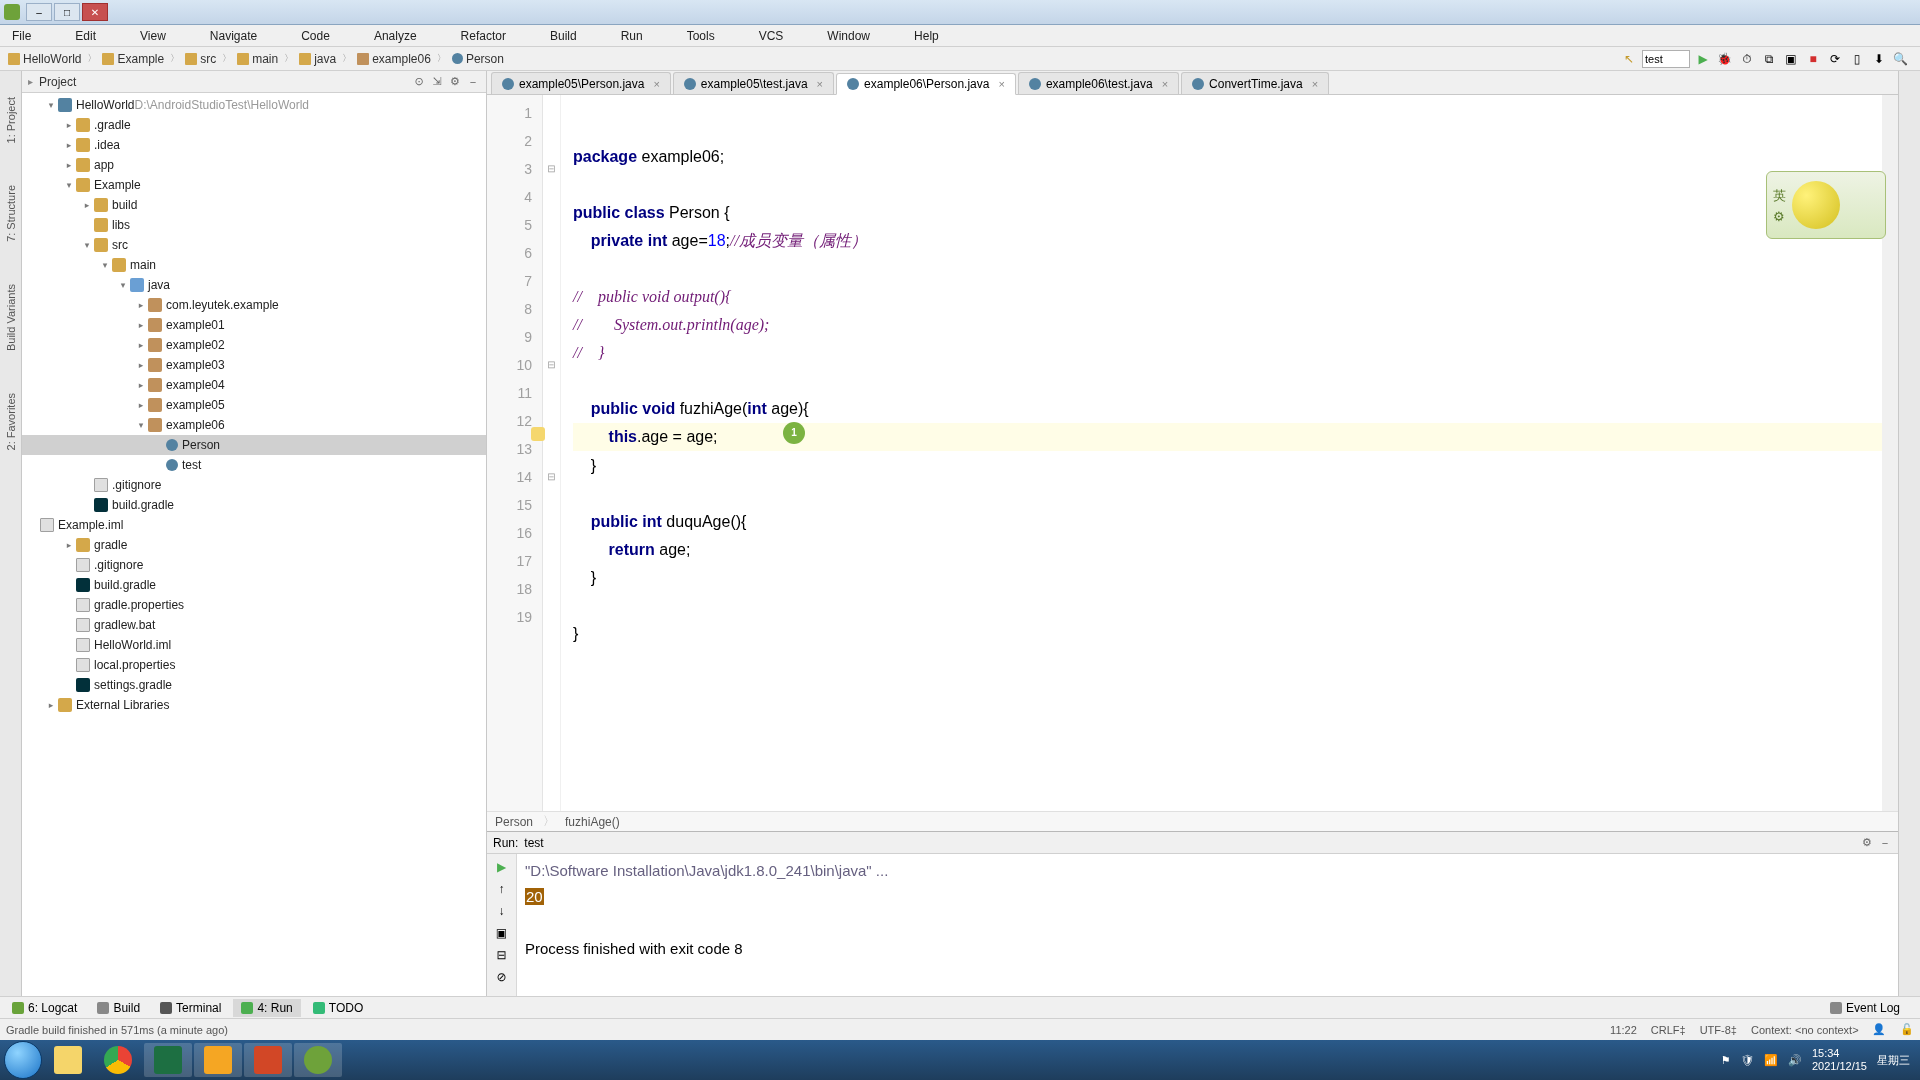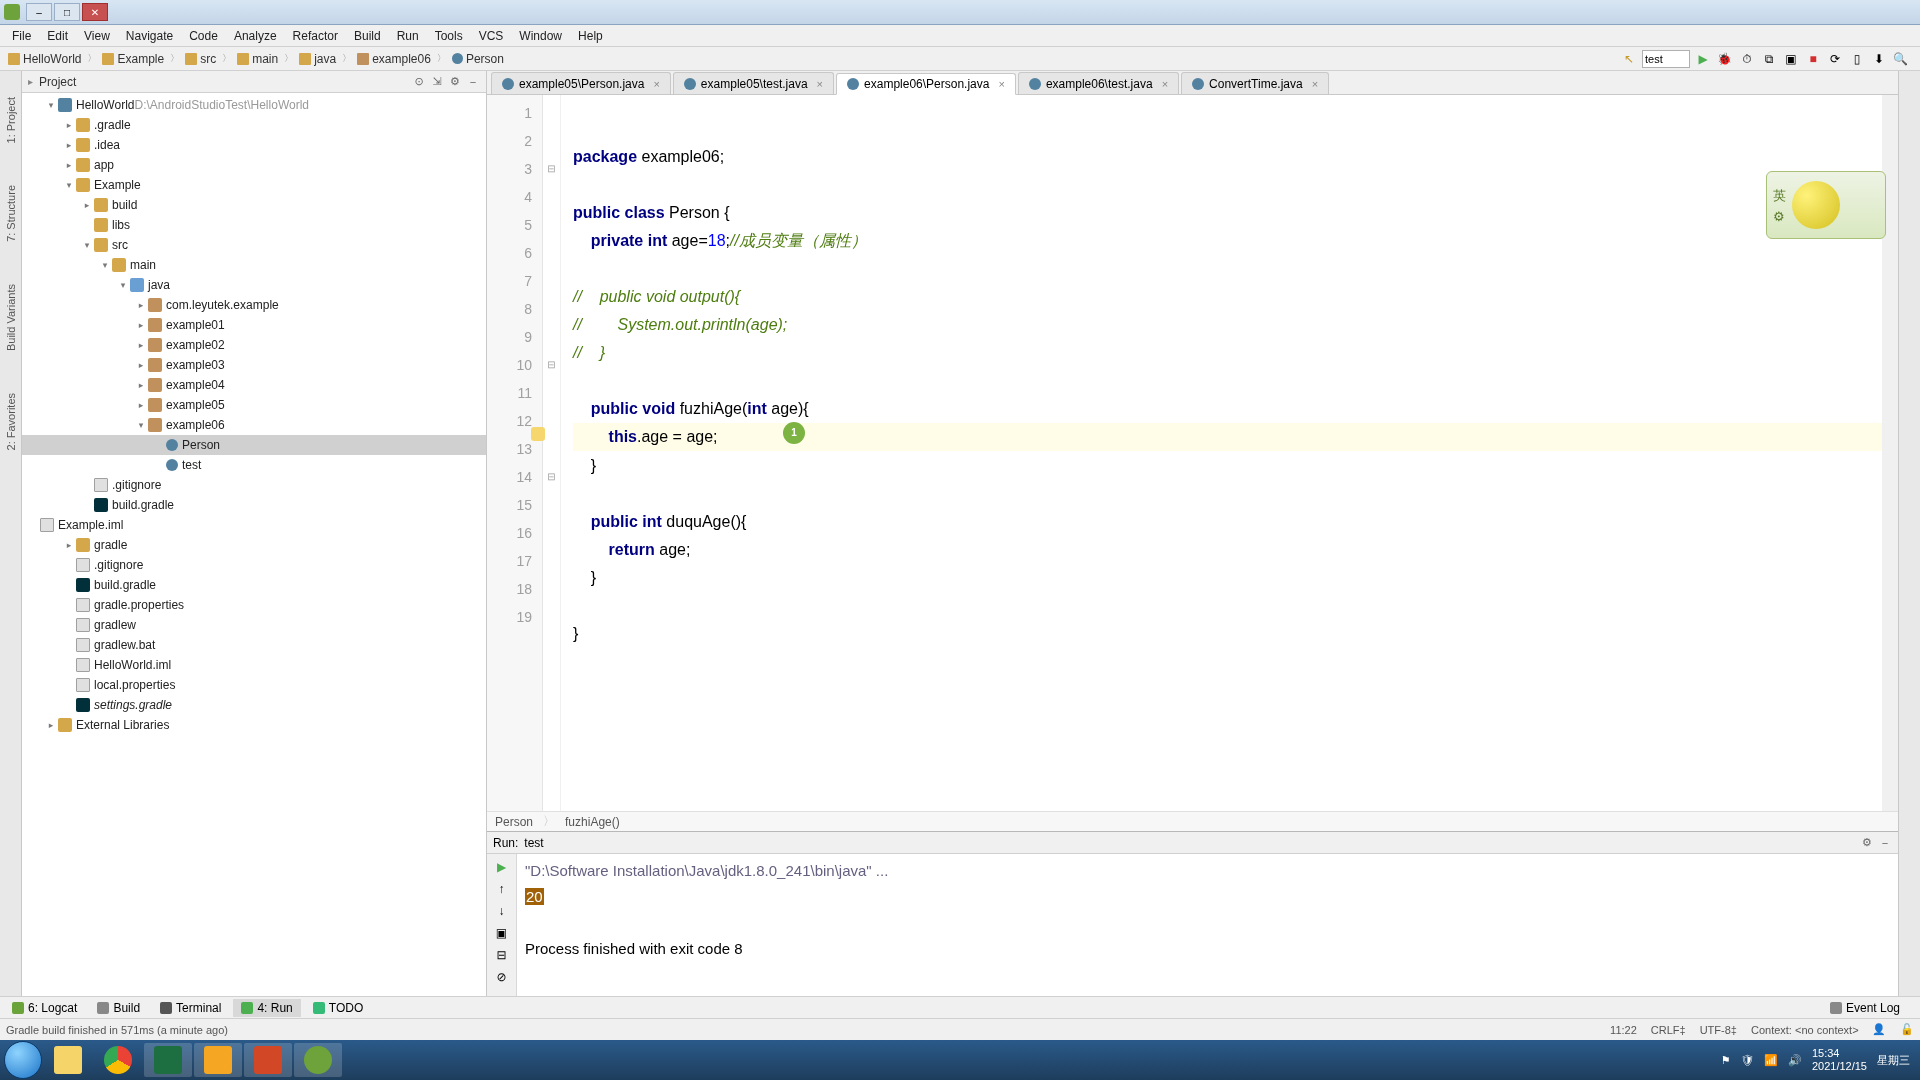--- a/index.html
+++ b/index.html
@@ -5,21 +5,21 @@
 * { margin: 0; padding: 0; box-sizing: border-box; font-family: "Segoe UI", Tahoma, sans-serif; }
 body { width: 1920px; height: 1080px; background: #f0f0f0; overflow: hidden; font-size: 12px; display: flex; flex-direction: column; }
 
 .titlebar { height: 25px; background: linear-gradient(#d8e6f3, #c4d5e8); display: flex; align-items: center; padding: 0 4px; border-bottom: 1px solid #8aa5c0; }
 .titlebar-icon { width: 16px; height: 16px; background: #6ea23a; border-radius: 3px; margin-right: 6px; }
 .titlebar-text { flex: 1; font-size: 12px; color: #000; }
 .win-btns { display: flex; gap: 2px; }
 .win-btn { width: 26px; height: 18px; background: #dce6f0; border: 1px solid #9bb0c8; display: flex; align-items: center; justify-content: center; font-size: 10px; }
 .win-btn.close { background: #c75050; color: #fff; border-color: #a03030; }
 
-.menubar { height: 22px; background: #f0f0f0; display: flex; align-items: center; padding: 0 4px; border-bottom: 1px solid #d0d0d0; }
+.menubar { height: 22px; background: #f0f0f0; display: flex; align-items: center; padding: 0 4px; border-bottom: 1px solid #d0d0d0; gap: 28px; }
 .menu-item { padding: 2px 8px; font-size: 12px; color: #222; cursor: pointer; }
 
 .navbar { height: 24px; background: #f0f0f0; display: flex; align-items: center; padding: 0 4px; border-bottom: 1px solid #d0d0d0; gap: 2px; }
 .breadcrumb { display: flex; align-items: center; gap: 2px; flex: 1; }
 .crumb { display: flex; align-items: center; gap: 3px; padding: 0 4px; font-size: 12px; color: #333; }
 .crumb-icon { width: 12px; height: 12px; display: inline-block; }
 .crumb-icon.folder { background: #d4a84a; border-radius: 1px; }
 .crumb-icon.pkg { background: #c0915c; border-radius: 1px; }
 .crumb-icon.class { background: #5382a1; border-radius: 50%; width: 11px; height: 11px; }
 .crumb-sep { color: #888; font-size: 9px; }
@@ -61,21 +61,21 @@
 .tab-icon { width: 12px; height: 12px; background: #5382a1; border-radius: 50%; }
 .tab-close { color: #888; font-size: 11px; margin-left: 4px; }
 
 .editor-body { flex: 1; display: flex; background: #fff; min-height: 0; position: relative; }
 .gutter { width: 56px; background: #f7f7f7; border-right: 1px solid #e4e4e4; font-family: Consolas, monospace; font-size: 14px; text-align: right; padding: 4px 10px 0 0; color: #a0a0a0; line-height: 28px; }
 .gutter .ln { height: 28px; }
 .fold-col { width: 18px; background: #fff; border-right: 1px solid #f0f0f0; font-size: 10px; color: #a0a0a0; padding-top: 4px; line-height: 28px; text-align: center; }
 .code { flex: 1; font-family: Consolas, "Courier New", monospace; font-size: 16px; line-height: 28px; padding: 4px 0 0 12px; white-space: pre; position: relative; margin-top: 44px; }
 .code .kw { color: #000080; font-weight: bold; }
 .code .num { color: #0000ff; }
-.code .cmt { color: #4d7c0f; font-style: italic; }
+.code .cmt { color: #701a75; font-style: italic; font-family: Liberation Serif, serif; }
 .code .id { color: #000; }
 .code .hl-line { background: #fffde7; display: inline-block; width: 100%; }
 .cursor-dot { position: absolute; width: 22px; height: 22px; border-radius: 50%; background: #7cb342; display: flex; align-items: center; justify-content: center; color: #fff; font-size: 10px; font-weight: bold; }
 .warn-bulb { position: absolute; width: 14px; height: 14px; background: #f5d76e; border-radius: 3px; }
 
 .right-strip { width: 16px; background: #f0f0f0; }
 .right-gutter { width: 22px; background: #e8e8e8; border-left: 1px solid #c8c8c8; }
 
 .editor-breadcrumb { height: 20px; background: #f7f7f7; border-top: 1px solid #e0e0e0; display: flex; align-items: center; padding: 0 8px; gap: 10px; font-size: 12px; color: #555; }
 .editor-breadcrumb .sep { color: #bbb; }
@@ -343,38 +343,33 @@
           <span class="tree-label">build.gradle</span>
         </div>
         <div class="tree-row" style="padding-left: 40px;">
           <span class="tree-arrow"> </span>
           <span class="tree-icon file"></span>
           <span class="tree-label">gradle.properties</span>
         </div>
         <div class="tree-row" style="padding-left: 40px;">
           <span class="tree-arrow"> </span>
           <span class="tree-icon file"></span>
-          <span class="tree-label">gradlew</span>
-        </div>
-        <div class="tree-row" style="padding-left: 40px;">
-          <span class="tree-arrow"> </span>
-          <span class="tree-icon file"></span>
           <span class="tree-label">gradlew.bat</span>
         </div>
         <div class="tree-row" style="padding-left: 40px;">
           <span class="tree-arrow"> </span>
           <span class="tree-icon file"></span>
           <span class="tree-label">HelloWorld.iml</span>
         </div>
         <div class="tree-row" style="padding-left: 40px;">
           <span class="tree-arrow"> </span>
           <span class="tree-icon file"></span>
           <span class="tree-label">local.properties</span>
         </div>
-        <div class="tree-row" style="padding-left: 40px; font-style: italic;">
+        <div class="tree-row" style="padding-left: 40px;">
           <span class="tree-arrow"> </span>
           <span class="tree-icon gradle"></span>
           <span class="tree-label">settings.gradle</span>
         </div>
         <div class="tree-row" style="padding-left: 22px;">
           <span class="tree-arrow">▸</span>
           <span class="tree-icon folder"></span>
           <span class="tree-label">External Libraries</span>
         </div>
       </div>

